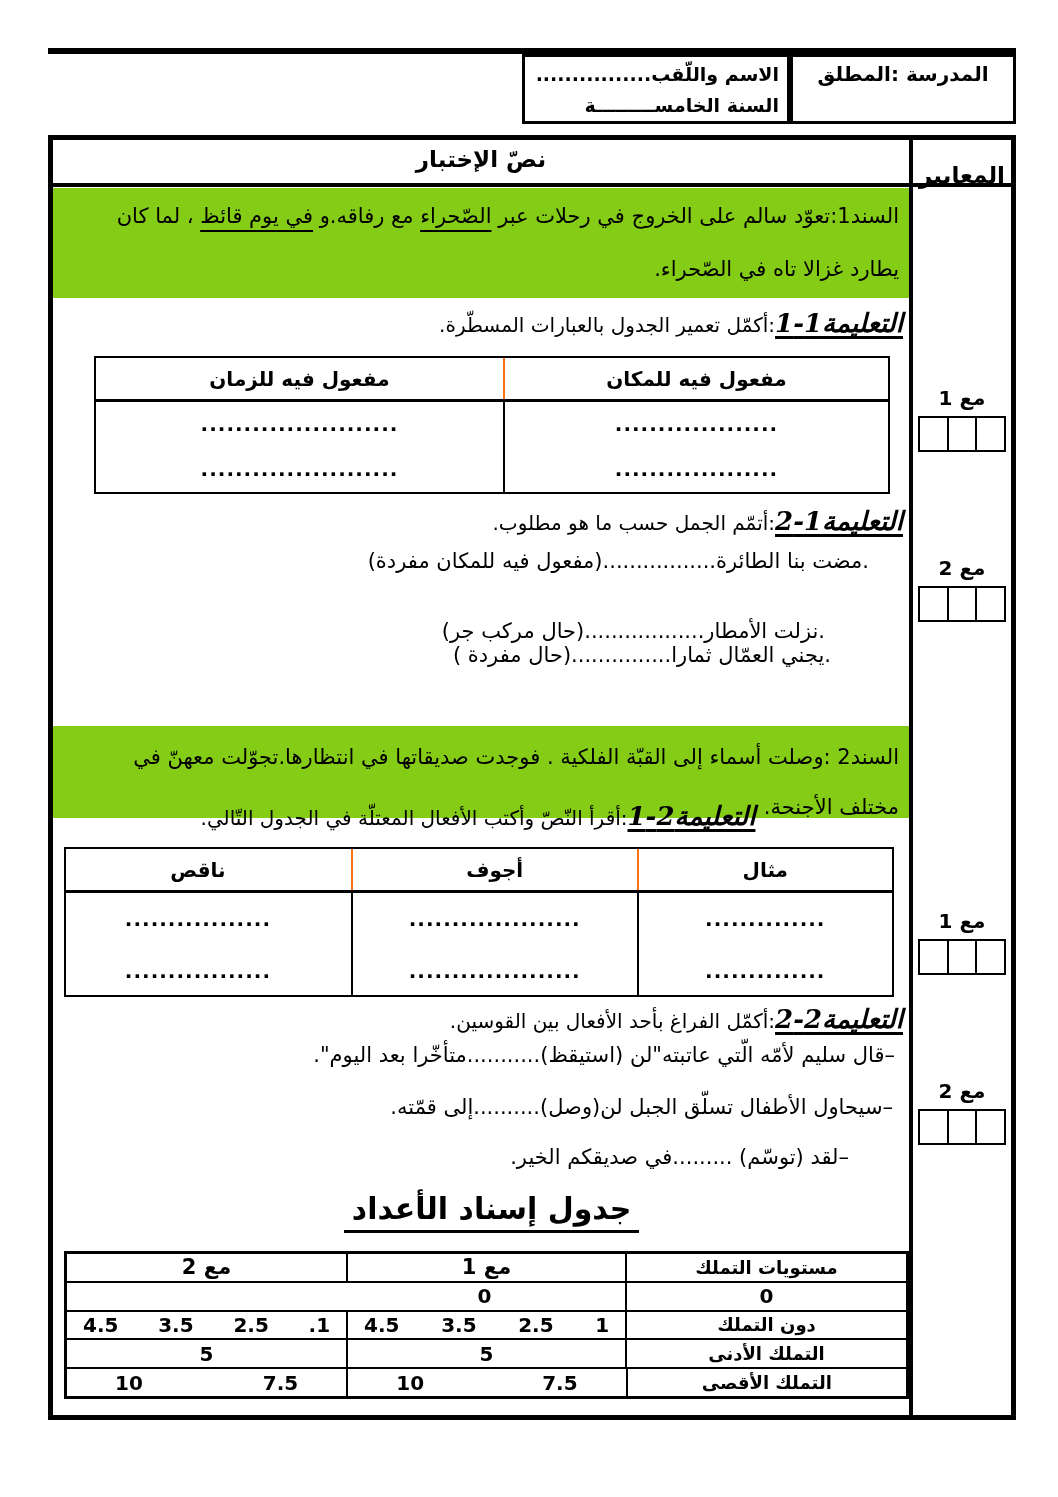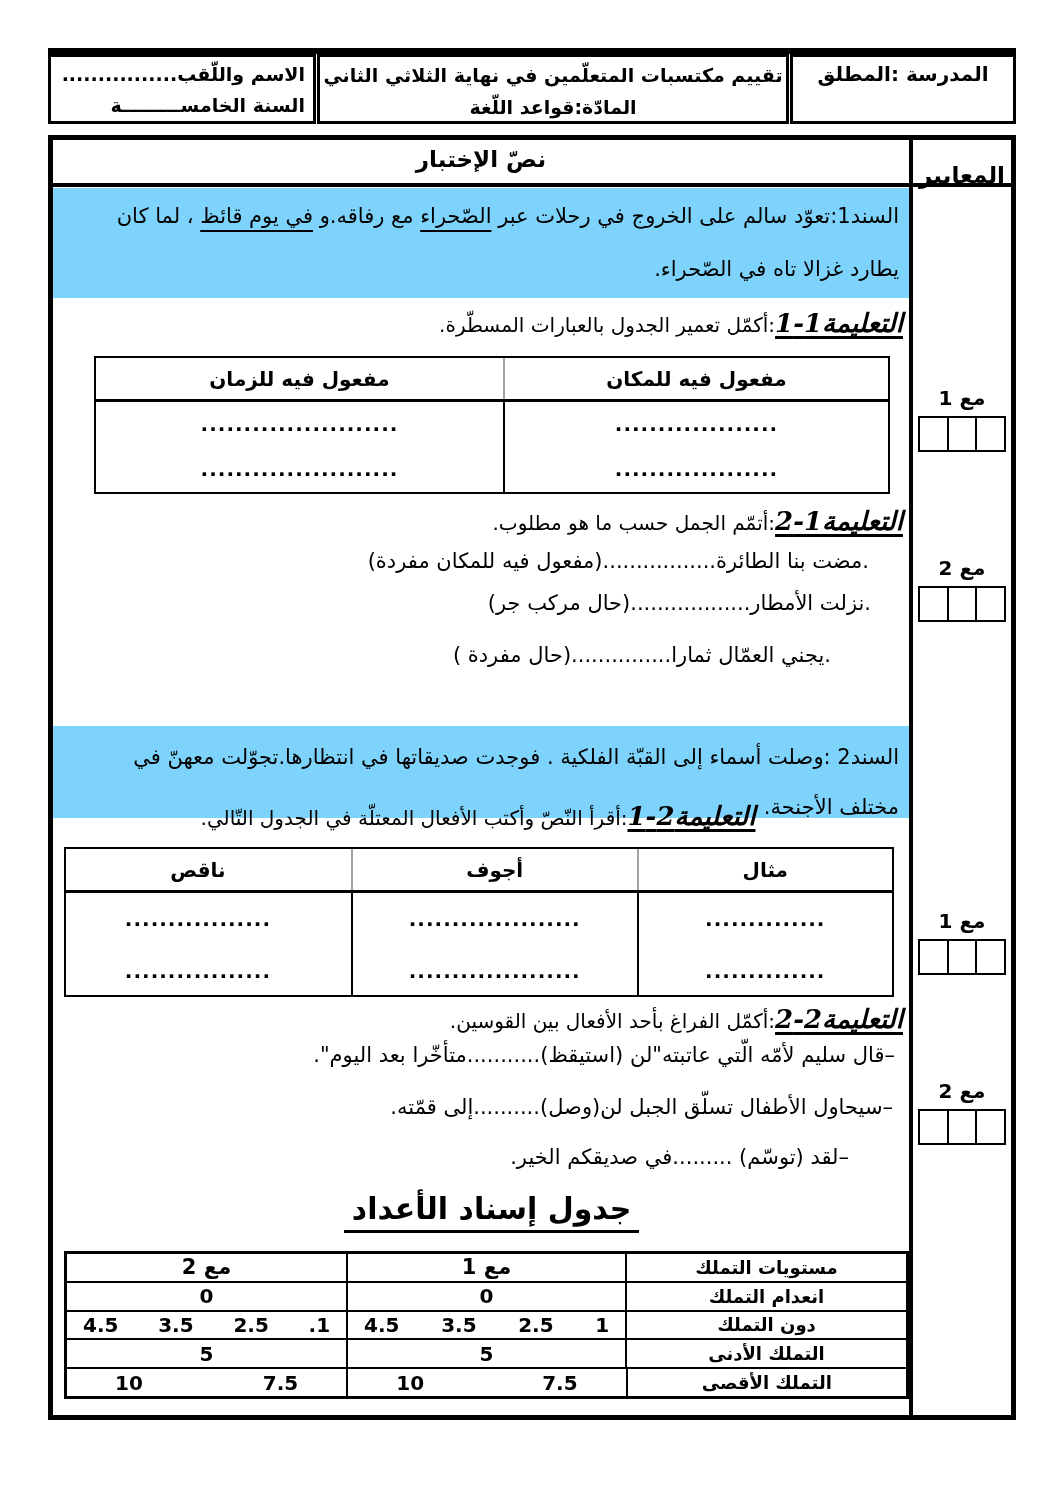--- a/index.html
+++ b/index.html
@@ -25,35 +25,35 @@
                   font-weight:bold; font-size:23px; text-align:center; padding-top:6px; }
   .crit-body { grid-column:1; grid-row:2; border-left:4px solid #000; position:relative; }
   .content-body { grid-column:2; grid-row:2; position:relative; }
   
   .score-group { position:absolute; left:0; width:100%; display:flex; flex-direction:column; align-items:center; }
   .score-label { font-weight:bold; font-size:20px; height:30px; }
   .score-box { width:88px; height:36px; border:2px solid #000; display:flex; direction:rtl; }
   .score-cell { flex:1; border-left:2px solid #000; }
   .score-cell:last-child { border-left:none; }
   
-  .sanad { position:absolute; left:0; right:0; background:#7dd3fc; text-align:right;
+  .sanad { position:absolute; left:0; right:0; background:#84cc16; text-align:right;
            font-size:21px; line-height:53px; padding:2px 10px 4px 18px; }
   .u { text-decoration:underline; text-decoration-thickness:2px; text-underline-offset:7px; }
   
   .task-line { position:absolute; right:0; left:0; text-align:right; padding-right:6px; }
   .task-heading { font-family:"DejaVu Serif", serif; font-weight:bold; font-style:italic;
                   font-size:26px; text-decoration:underline; text-decoration-thickness:3px; text-underline-offset:4px; }
   .task-instruction { font-size:20px; }
   
   .fill-line { position:absolute; left:0; right:0; text-align:right; font-size:21px; }
   
   .atable { position:absolute; border:2px solid #000; }
   .atable .ahead { display:flex; direction:rtl; border-bottom:3px solid #000; }
   .atable .ahcell { font-weight:bold; font-size:20px; text-align:center; padding:9px 4px 8px;
-                    border-left:2px solid #a3a3a3; }
+                    border-left:2px solid #f97316; }
   .atable .ahcell:last-child { border-left:none; }
   .atable .abody { display:flex; flex-direction:column; }
   .atable .arow { display:flex; direction:rtl; }
   .atable .acell { text-align:center; font-weight:bold; font-size:20px; letter-spacing:1px;
                    border-left:2px solid #000; }
   .atable .acell:last-child { border-left:none; }
   
   .t1 { top:169px; right:19px; width:796px; height:138px; }
   .t1 .c-place { width:386px; } .t1 .c-time { width:408px; }
   .t1 .arow { height:45px; align-items:center; } .t1 .acell{ height:45px; line-height:45px; }
@@ -80,24 +80,20 @@
 </style>
 </head>
 <body>
 
 <div class="page">
 
   <div class="header">
     <div class="hcell school">
       <span>المدرسة :المطلق</span>
     </div>
-    <div class="hcell title">
-      <div>تقييم مكتسبات المتعلّمين في نهاية الثلاثي الثاني</div>
-      <div>المادّة:قواعد اللّغة</div>
-    </div>
     <div class="hcell name">
       <div>الاسم واللّقب................</div>
       <div>السنة الخامســـــــــة</div>
     </div>
   </div>
 
   <div class="main">
 
     <div class="crit-head">المعايير</div>
     <div class="content-head">نصّ الإختبار</div>
@@ -161,21 +157,21 @@
             <div class="acell c-place">...................</div>
             <div class="acell c-time">.......................</div>
           </div>
         </div>
       </div>
 
       <div class="task-line" style="top:319px;">
         <span class="task-heading">التعليمة1-2</span><span class="task-instruction">:أتمّم الجمل حسب ما هو مطلوب.</span>
       </div>
       <div class="fill-line" style="top:362px; padding-left:10px; padding-right:40px;">.مضت بنا الطائرة.................(مفعول فيه للمكان مفردة)</div>
-      <div class="fill-line" style="top:404px; padding-left:10px; padding-right:38px;">.نزلت الأمطار..................(حال مركب جر)</div>
+      <div class="fill-line" style="top:432px; padding-left:10px; padding-right:84px;">.نزلت الأمطار..................(حال مركب جر)</div>
       <div class="fill-line" style="top:456px; padding-left:10px; padding-right:78px;">.يجني العمّال ثمارا...............(حال مفردة )</div>
 
       <div class="sanad" style="top:539px; height:92px; line-height:50px; padding-top:6px;">السند2 :وصلت أسماء إلى القبّة الفلكية . فوجدت صديقاتها في انتظارها.تجوّلت معهنّ في مختلف الأجنحة.</div>
 
       <div class="task-line" style="top:614px;text-align:center;">
         <span class="task-heading">التعليمة2-1</span><span class="task-instruction">:أقرأ النّصّ وأكتب الأفعال المعتلّة في الجدول التّالي.</span>
       </div>
 
       <div class="atable t2">
         <div class="ahead">
@@ -208,21 +204,20 @@
         <span>جدول إسناد الأعداد</span>
       </div>
 
       <div class="gtable">
         <div class="g-row g-head">
           <div class="g-label">مستويات التملك</div>
           <div class="g-m1">مع 1</div>
           <div class="g-m2">مع 2</div>
         </div>
         <div class="g-row">
-          <div class="g-label">انعدام التملك</div>
           <div class="g-m1 g-center">
               <span>0</span>
             </div>
           <div class="g-m2 g-center">
               <span>0</span>
             </div>
         </div>
         <div class="g-row">
           <div class="g-label">دون التملك</div>
           <div class="g-m1 g-spread">

